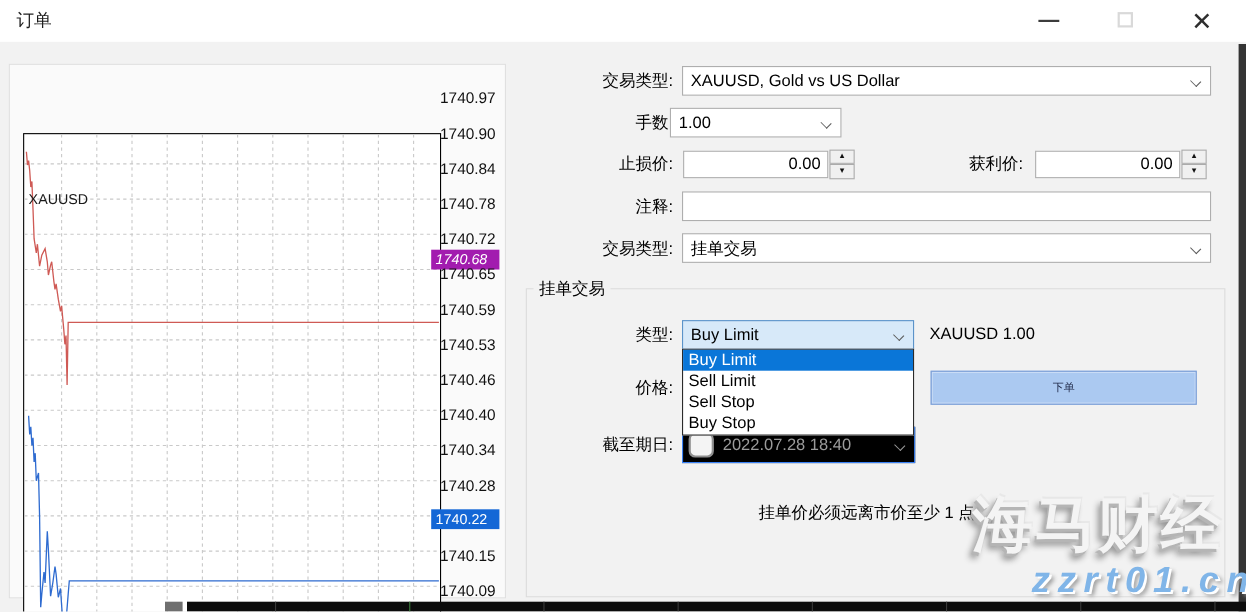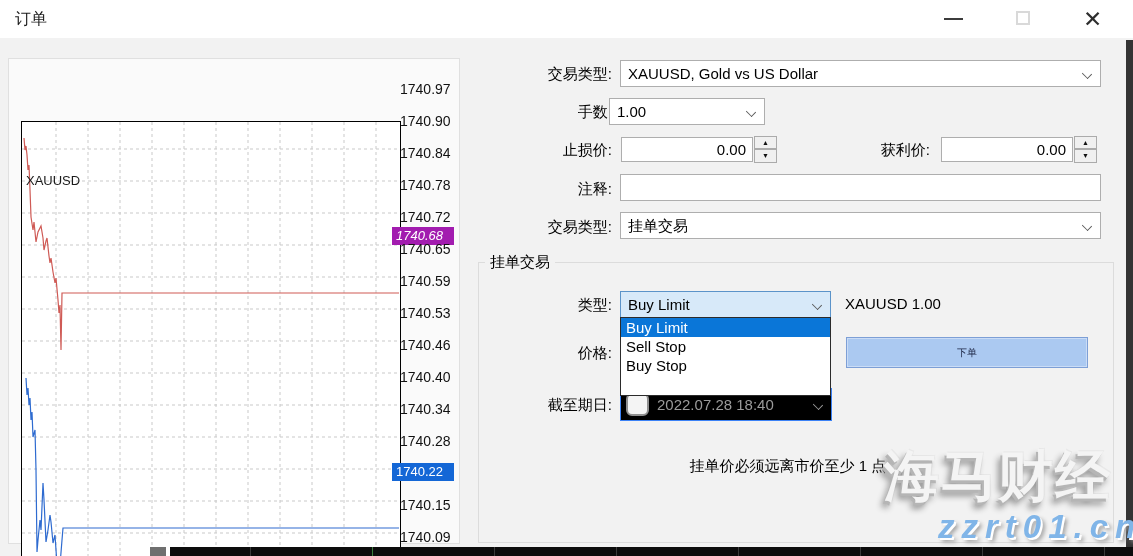--- a/index.html
+++ b/index.html
@@ -181,20 +181,21 @@
 <div class="combo focused" style="left:620px; top:291px; width:211px; height:27px; z-index:20;">
   <span class="cval">Buy Limit</span>
   <span class="chev"></span>
 </div>
 <div class="summary-text">XAUUSD 1.00</div>
 
 <div class="flabel" style="left:472px; top:344px;">价格:</div>
 
 <div class="dropdown">
     <div class="opt sel" style="background: rgb(10, 118, 216);">Buy Limit</div>
+    <div class="opt">Sell Limit</div>
     <div class="opt">Sell Stop</div>
     <div class="opt">Buy Stop</div>
   </div>
 
 <div class="place-btn">下单</div>
 
 <div class="flabel" style="left:472px; top:396px;">截至期日:</div>
 <div class="expiry">
   <span class="chk"></span>
   <span class="dval">2022.07.28 18:40</span>

